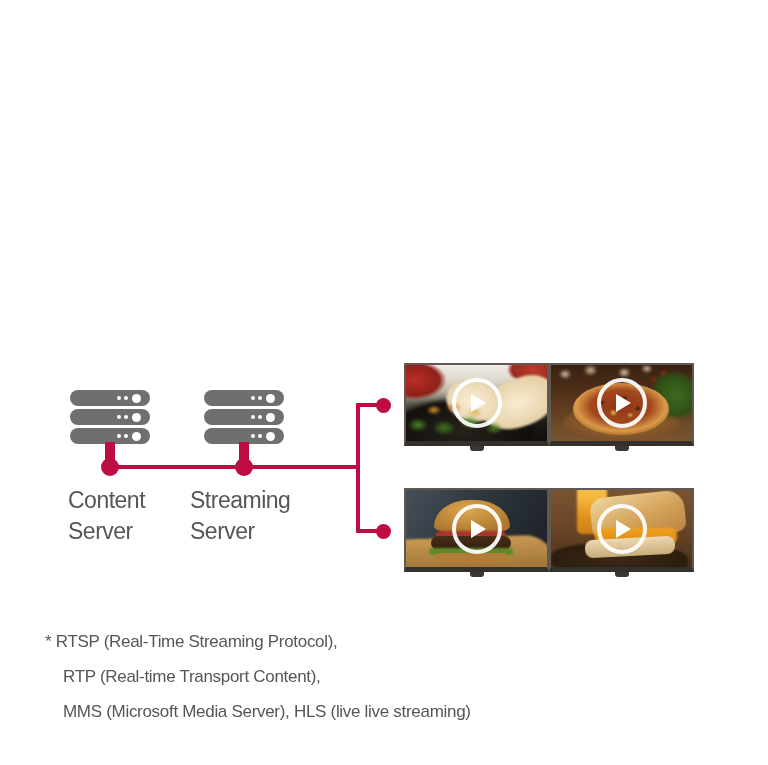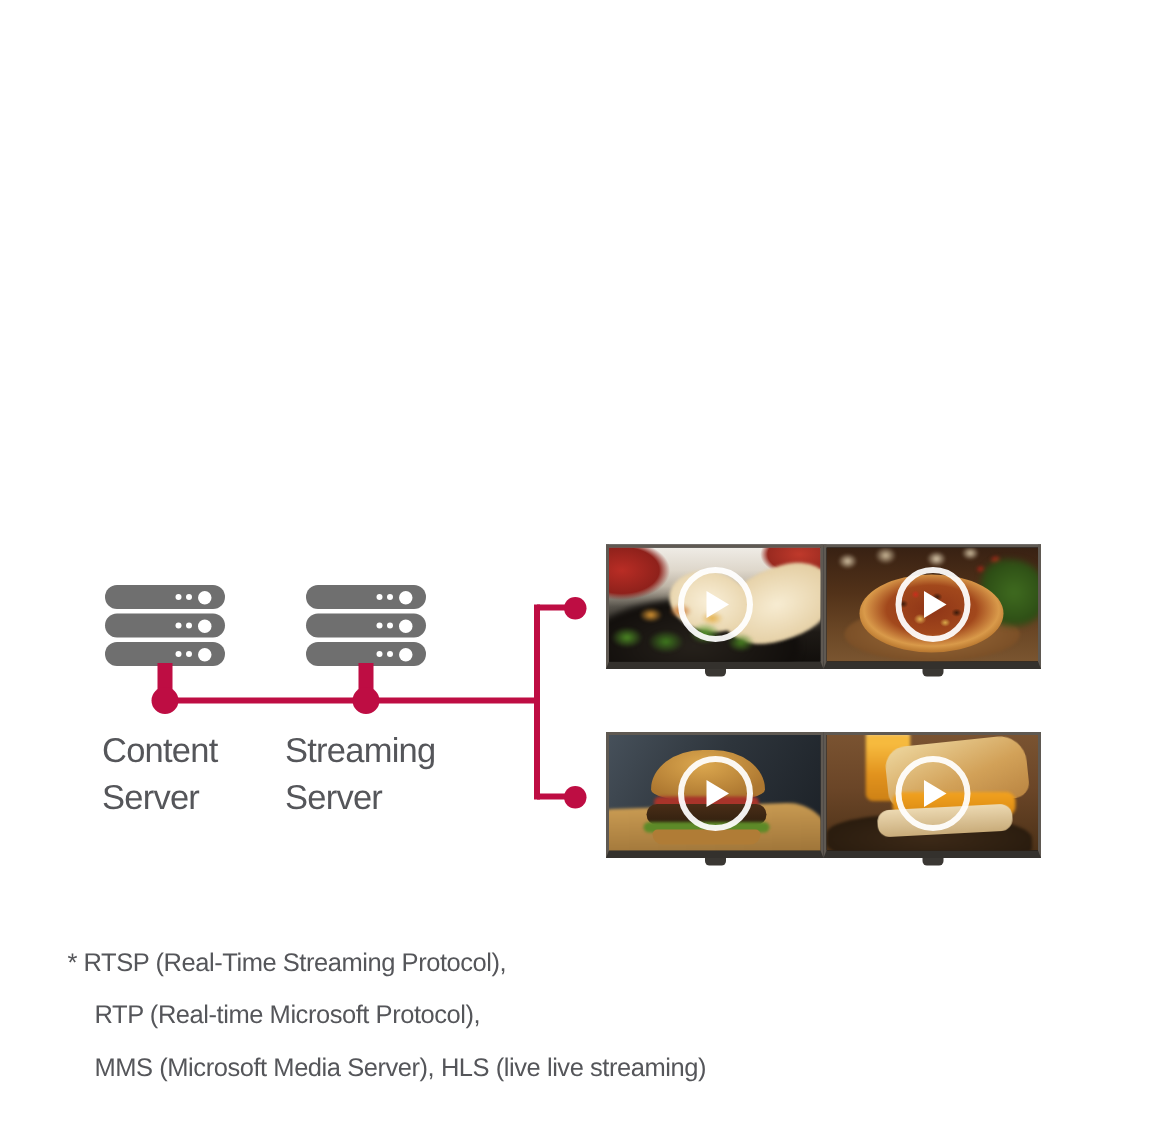--- a/index.html
+++ b/index.html
@@ -232,17 +232,17 @@
             <div class="toast-bot"></div>
         </div>
         <div class="play"></div>
       </div>
       <div class="foot"></div>
     </div>
   </div>
 
   <div class="footnote">
     <div class="fn-line">* RTSP (Real-Time Streaming Protocol),</div>
-    <div class="fn-line indent">RTP (Real-time Microsoft Protocol),</div>
+    <div class="fn-line indent">RTP (Real-time Transport Content),</div>
     <div class="fn-line indent">MMS (Microsoft Media Server), HLS (live live streaming)</div>
   </div>
 
 </div>
 
 </body></html>

